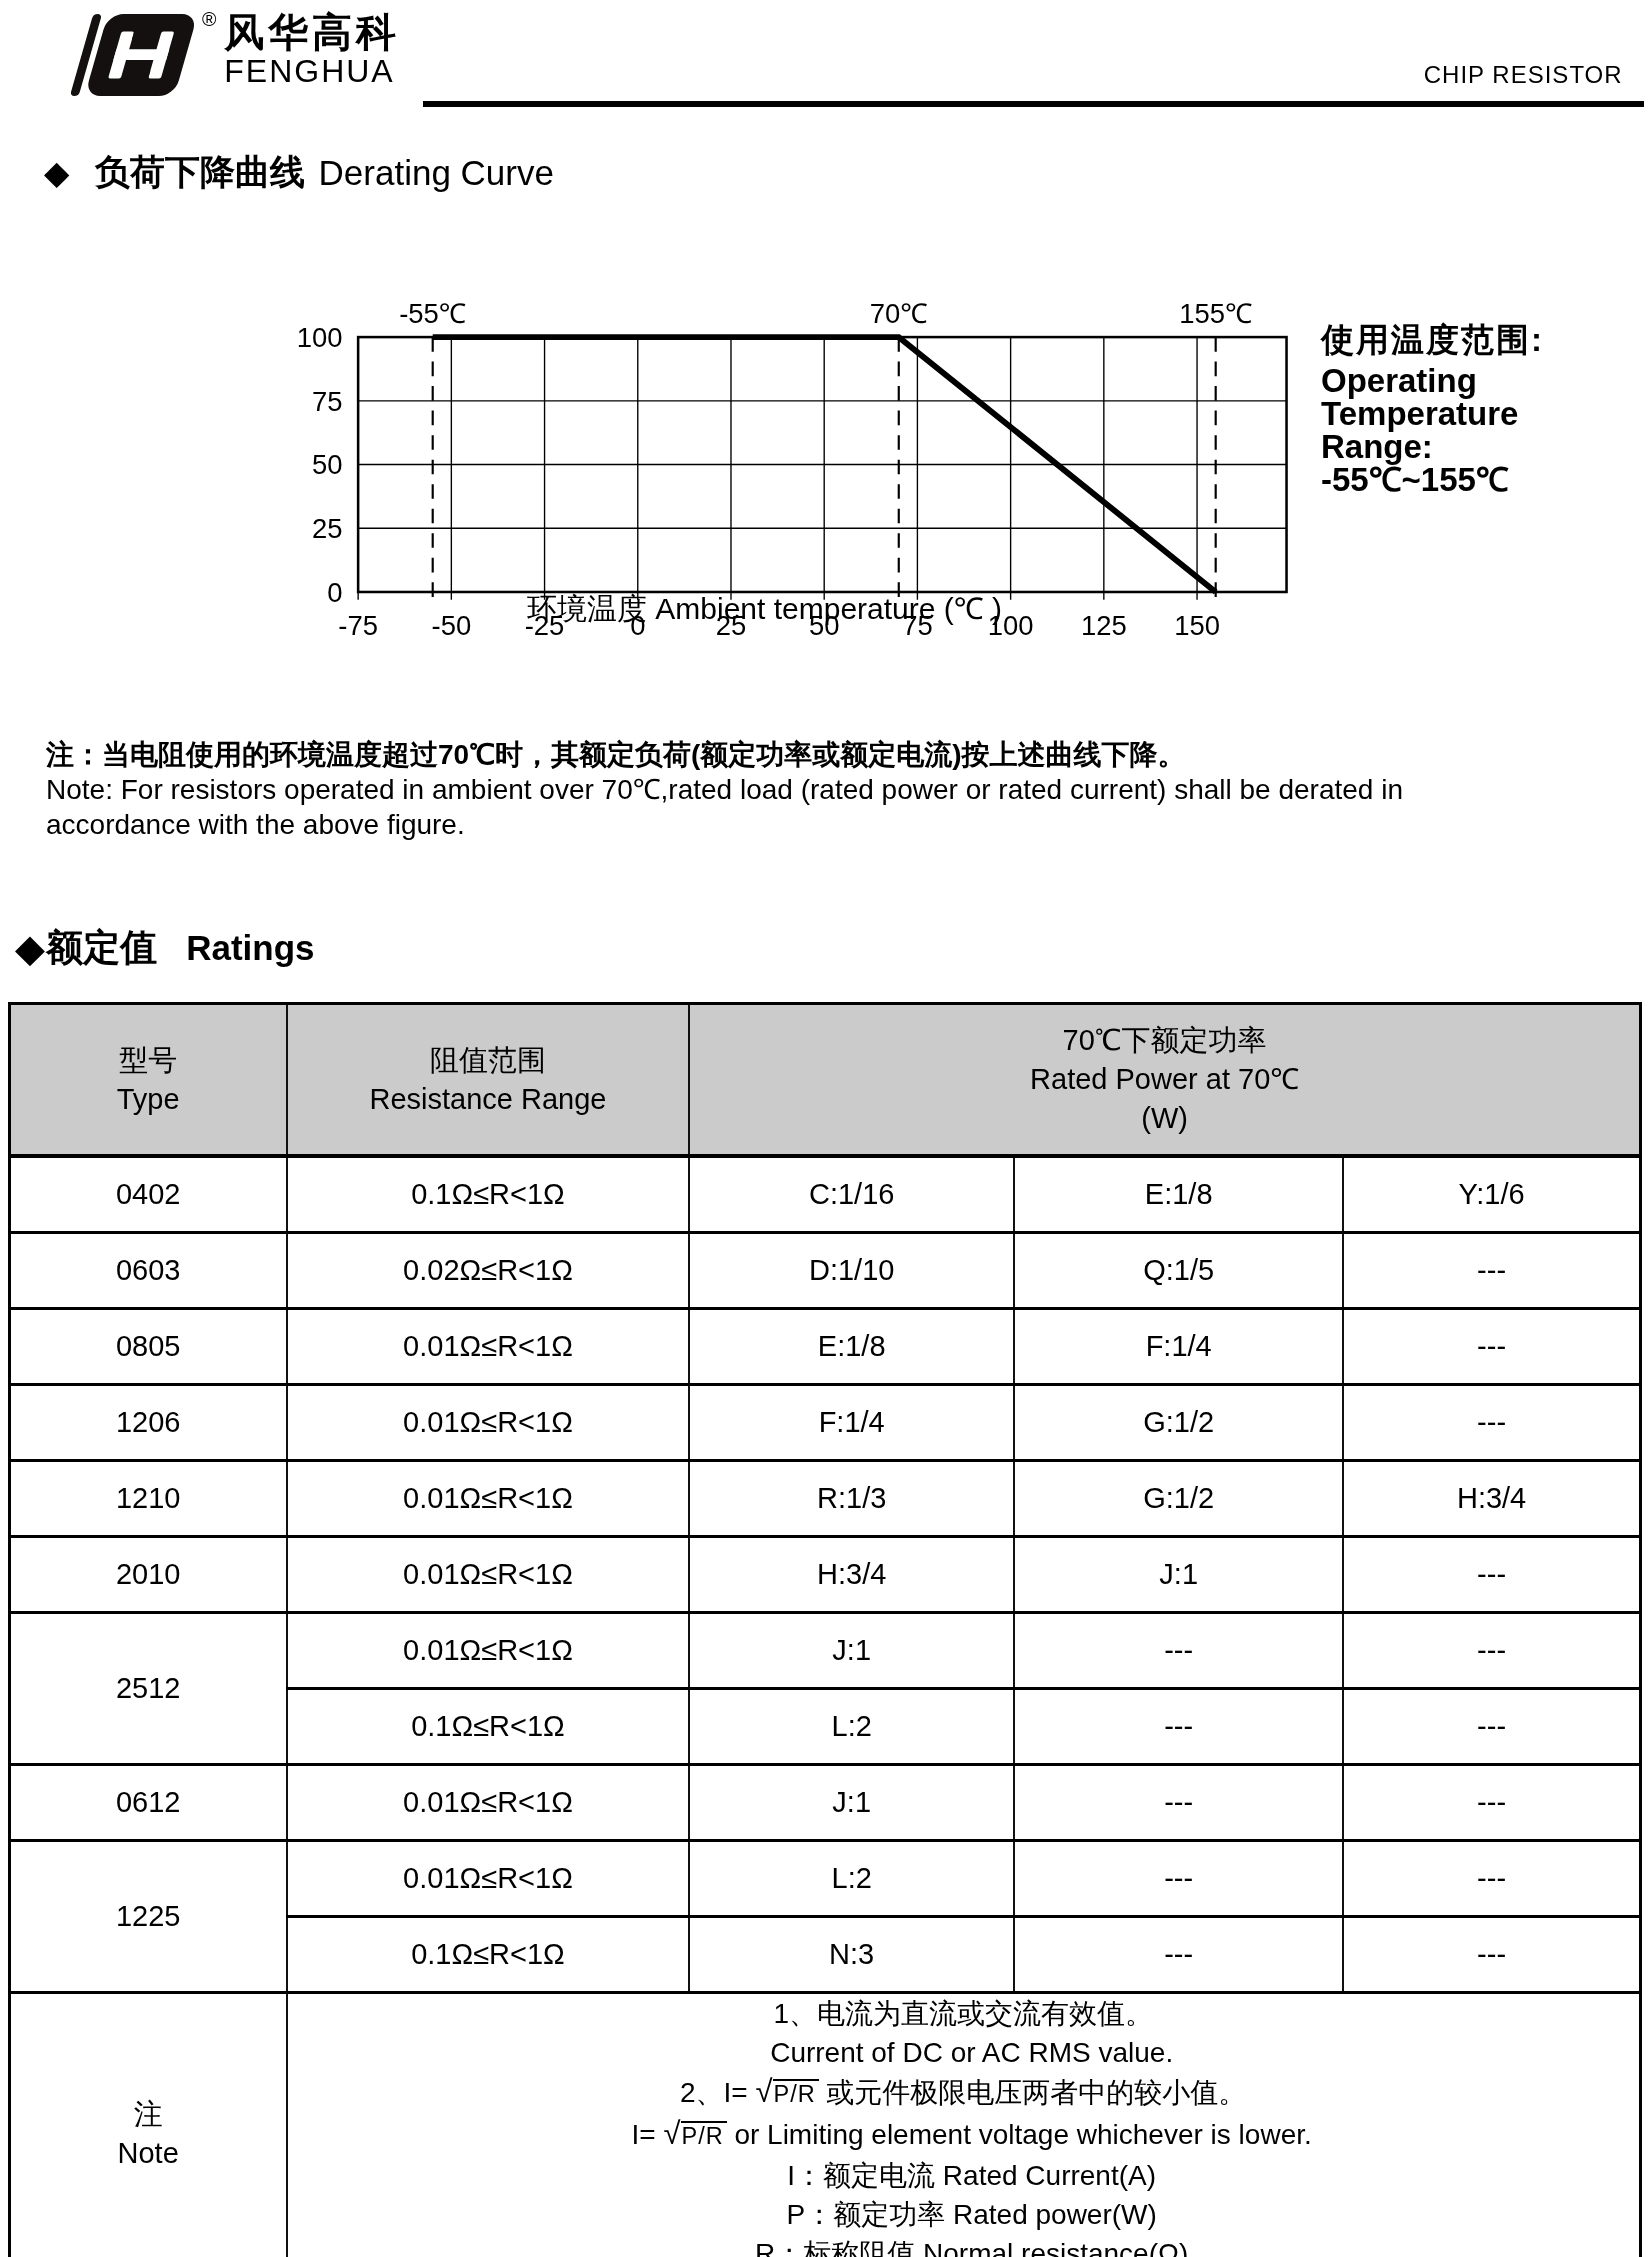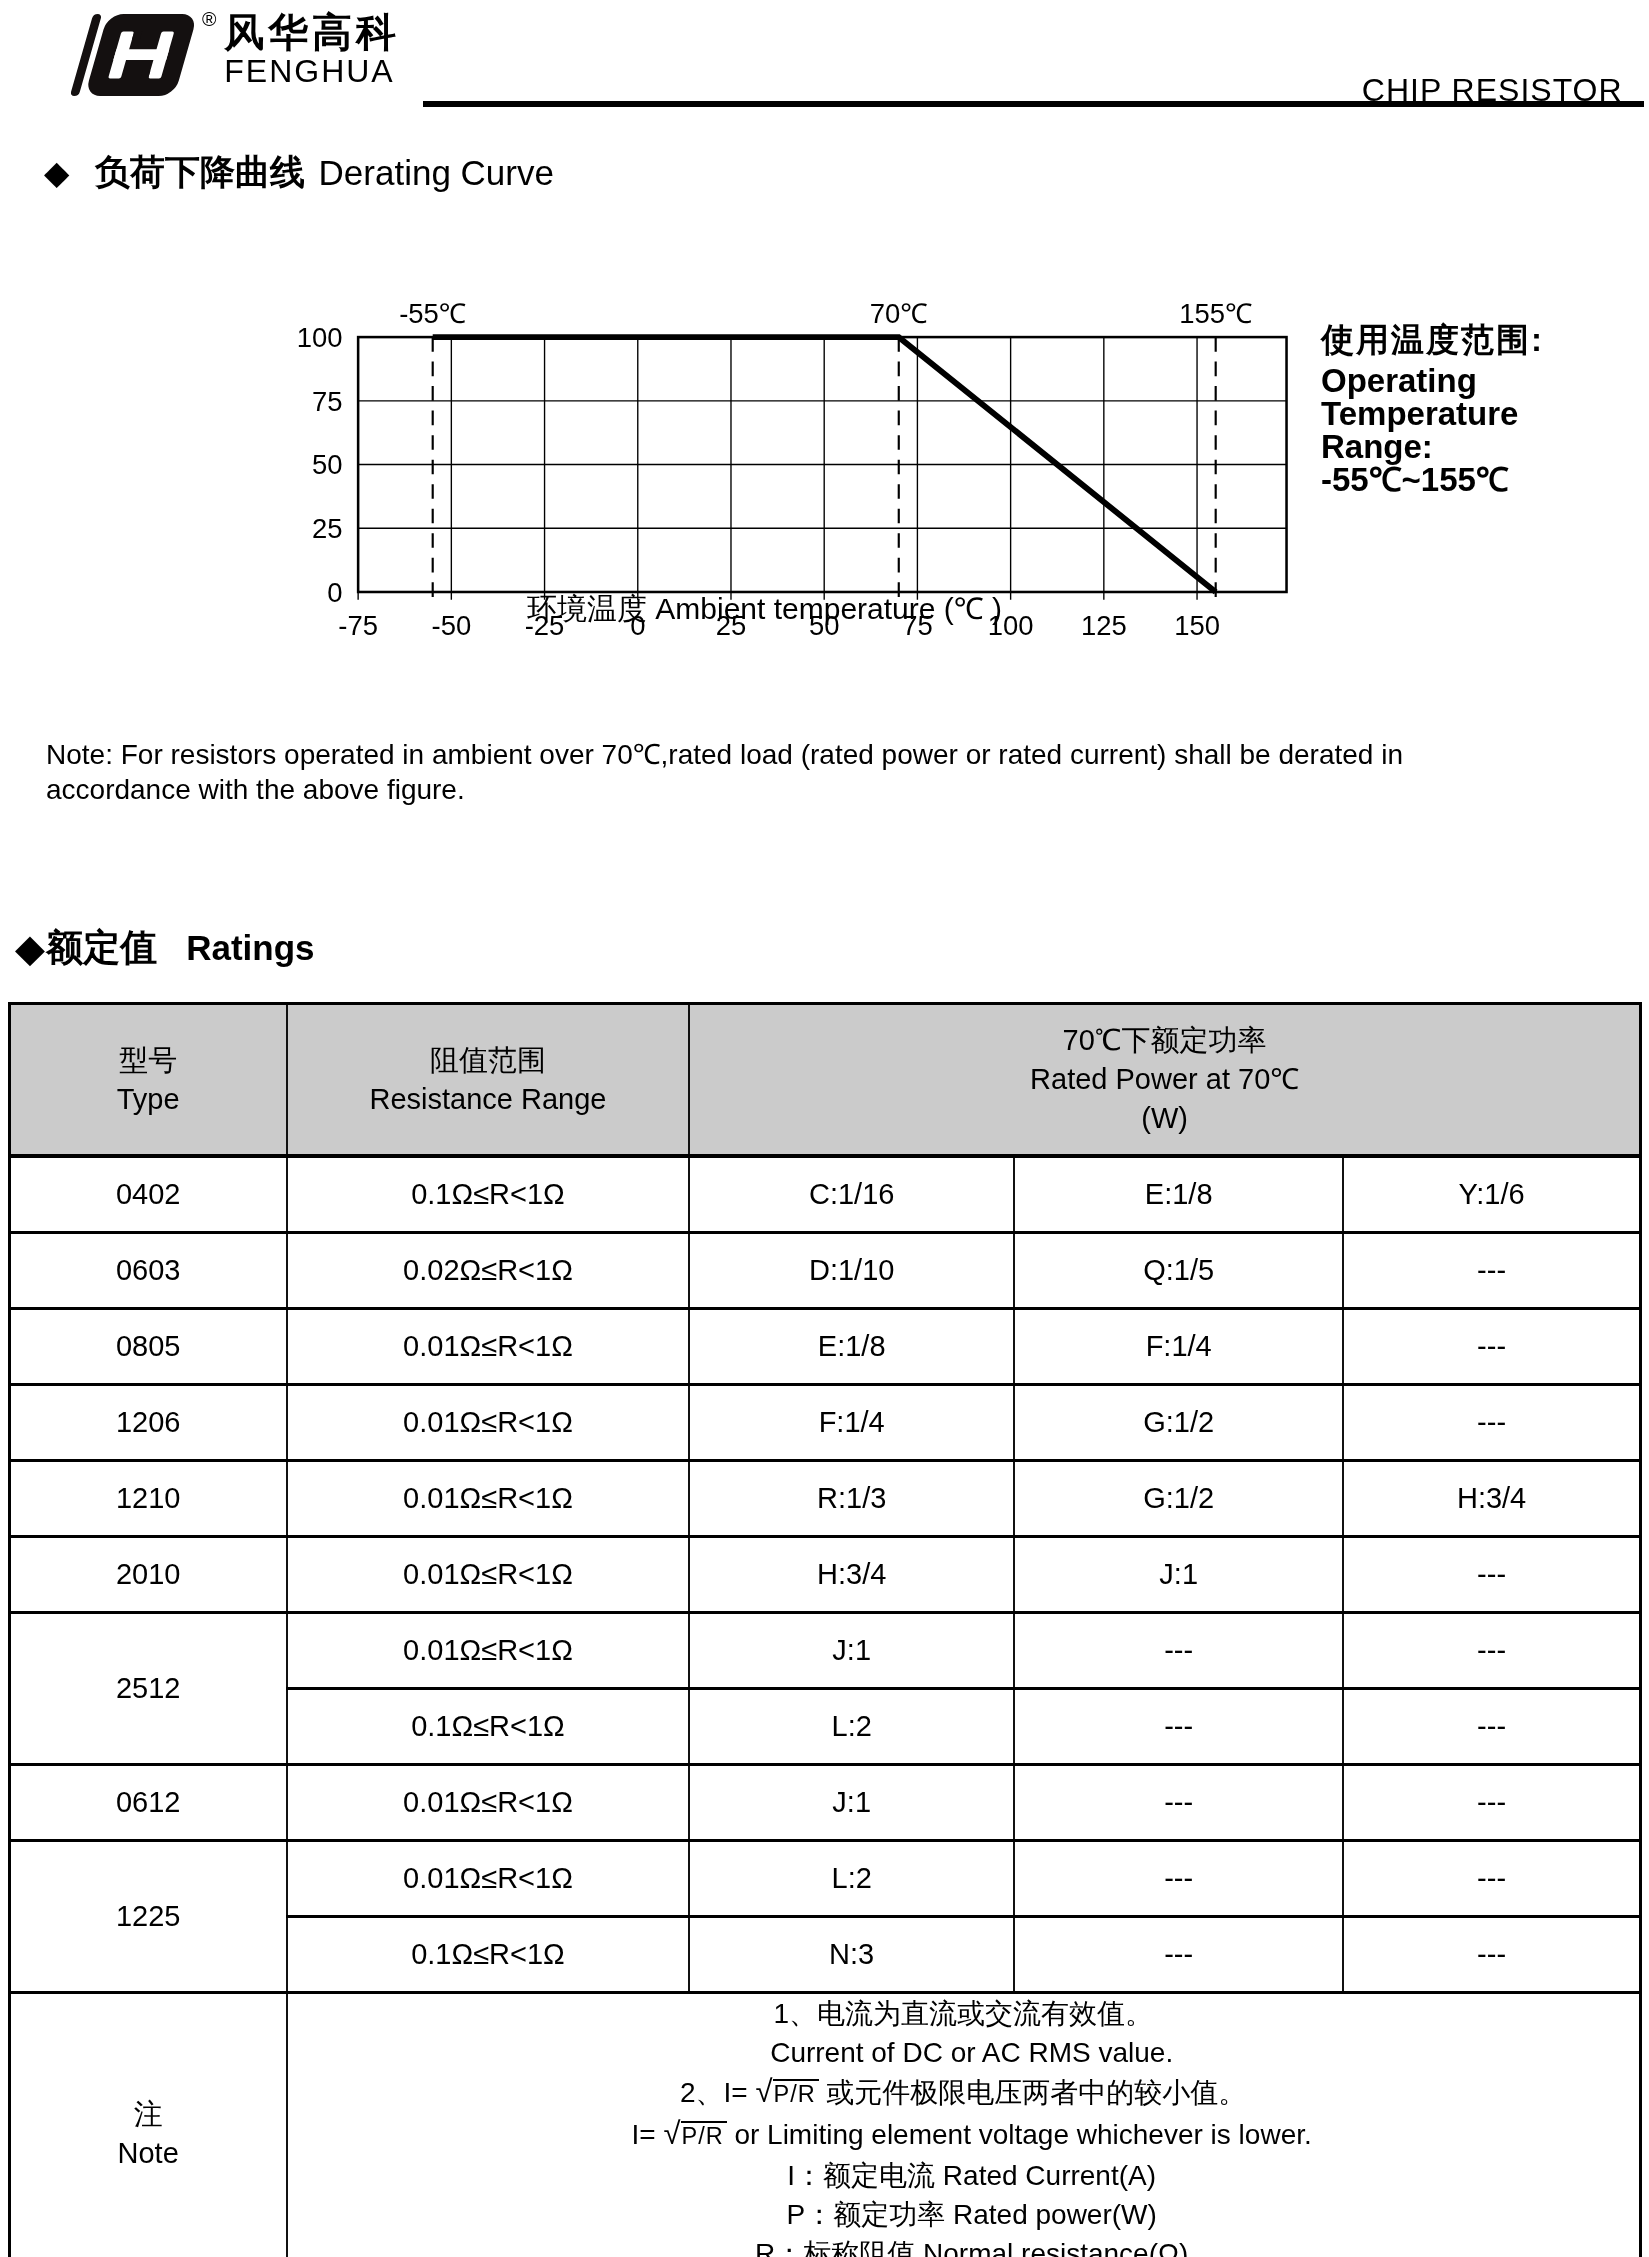--- a/index.html
+++ b/index.html
@@ -6,21 +6,21 @@
   body{font-family:"Liberation Sans", sans-serif;color:#000;}
   #page{position:relative;width:1650px;height:2257px;background:#fff;overflow:hidden;}
 
   
   #logo-block{position:absolute;left:71px;top:9.8px;display:flex;align-items:flex-start;}
   #logo-mark{width:129px;height:90px;}
   #reg-mark{font-size:19.6px;line-height:19.6px;margin:0 7.8px 0 2px;}
   #brand-text{margin-top:1px;}
   #brand-cn{font-size:40px;font-weight:bold;letter-spacing:3.9px;line-height:43px;}
   #brand-en{font-size:32px;font-weight:normal;letter-spacing:2px;line-height:35px;}
-  #doc-title{position:absolute;right:27.4px;top:72px;font-size:32px;letter-spacing:1px;}
+  #doc-title{position:absolute;right:27.4px;top:61px;font-size:24px;letter-spacing:1px;}
   #header-rule{position:absolute;left:423px;right:5.9px;top:101px;height:5.9px;background:#000;}
 
   
   .section-title{position:absolute;display:flex;align-items:center;}
   #sec1-title{left:44px;top:149px;font-size:35px;}
   #sec1-title .diamond{font-size:33px;margin-right:25.5px;}
   #sec1-title .cn{font-weight:600;margin-right:13.7px;}
   #sec2-title{left:15.7px;top:923px;font-size:37px;font-weight:bold;}
   #sec2-title .diamond{font-size:37px;margin-right:2px;}
   #sec2-title .en{margin-left:29px;font-weight:600;font-size:35px;}
@@ -142,20 +142,21 @@
     <div class="cn">使用温度范围:</div>
     <div>Operating</div>
     <div>Temperature</div>
     <div>Range:</div>
     <div>-55℃~155℃</div>
   </div>
 
   <div id="x-caption">环境温度 Ambient temperature (℃ )</div>
 
   <div id="derate-note">
+    <div class="cn">注：当电阻使用的环境温度超过70℃时，其额定负荷(额定功率或额定电流)按上述曲线下降。</div>
     <div>Note: For resistors operated in ambient over 70℃,rated load (rated power or rated current) shall be derated in</div>
     <div>accordance with the above figure.</div>
   </div>
 
   <div id="sec2-title" class="section-title">
     <span class="diamond">◆</span>
     <span class="cn">额定值</span>
     <span class="en">Ratings</span>
   </div>
 

